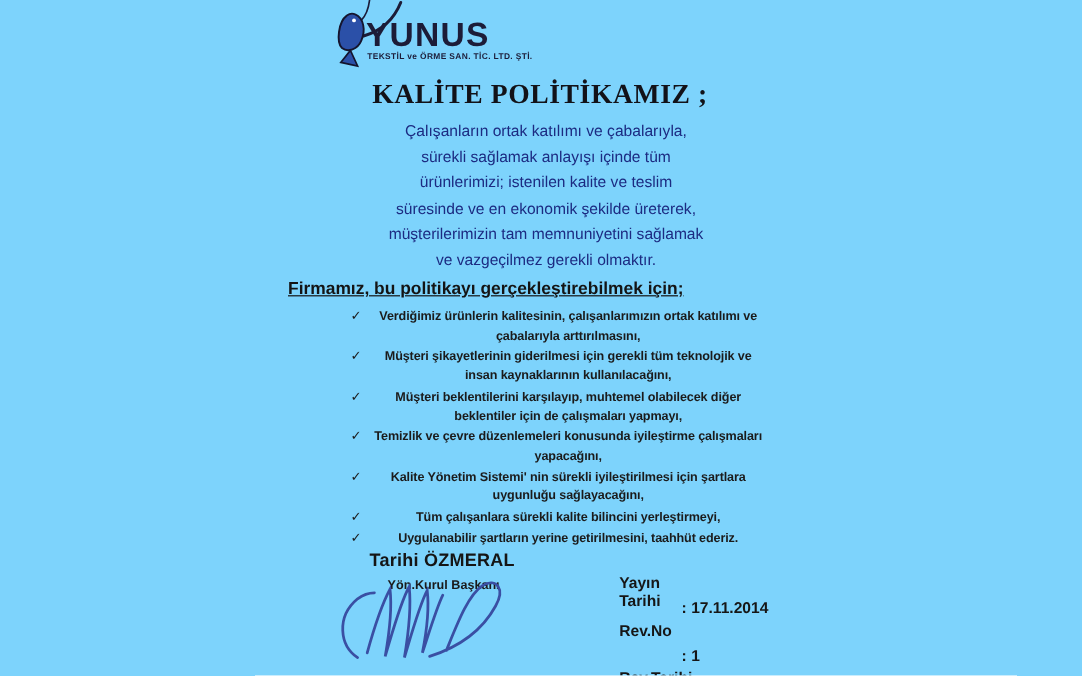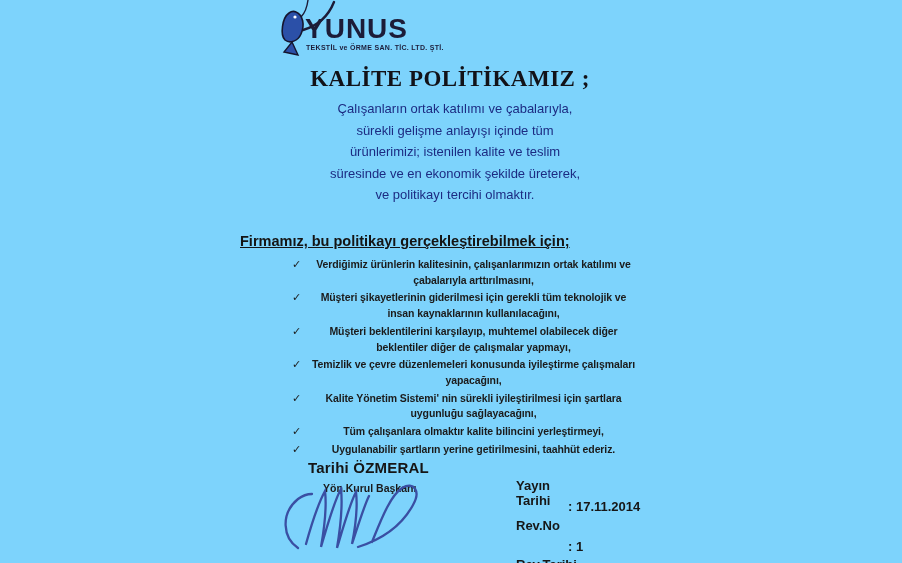--- a/index.html
+++ b/index.html
@@ -159,52 +159,53 @@
     <path d="M20,42 L26,55 L12,52 Z" fill="#2b50a8" stroke="#15152e" stroke-width="1.4"></path>
     <circle cx="23" cy="17" r="1.6" fill="#ffffff"></circle>
   </svg>
   <div class="logo-wordmark">YUNUS</div>
   <div class="logo-tagline">TEKSTİL ve ÖRME SAN. TİC. LTD. ŞTİ.</div>
 
   <h1 class="doc-title">KALİTE POLİTİKAMIZ ;</h1>
 
   <div class="policy">
     <div>Çalışanların ortak katılımı ve çabalarıyla,</div>
-    <div>sürekli gelişme anlayışı içinde tüm</div>
+    <div>sürekli sağlamak anlayışı içinde tüm</div>
     <div>ürünlerimizi; istenilen kalite ve teslim</div>
     <div>süresinde ve en ekonomik şekilde üreterek,</div>
-    <div>ve politikayı tercihi olmaktır.</div>
+    <div>müşterilerimizin tam memnuniyetini sağlamak</div>
+    <div>ve vazgeçilmez gerekli olmaktır.</div>
   </div>
 
   <h2 class="subheading">Firmamız, bu politikayı gerçekleştirebilmek için;</h2>
 
   <ul class="bullets">
     <li>
       <span class="check">✓</span>
       <span class="bullet-text">Verdiğimiz ürünlerin kalitesinin, çalışanlarımızın ortak katılımı ve çabalarıyla arttırılmasını,</span>
     </li>
     <li>
       <span class="check">✓</span>
       <span class="bullet-text">Müşteri şikayetlerinin giderilmesi için gerekli tüm teknolojik ve insan kaynaklarının kullanılacağını,</span>
     </li>
     <li>
       <span class="check">✓</span>
-      <span class="bullet-text">Müşteri beklentilerini karşılayıp, muhtemel olabilecek diğer beklentiler diğer de çalışmalar yapmayı,</span>
+      <span class="bullet-text">Müşteri beklentilerini karşılayıp, muhtemel olabilecek diğer beklentiler için de çalışmaları yapmayı,</span>
     </li>
     <li>
       <span class="check">✓</span>
       <span class="bullet-text">Temizlik ve çevre düzenlemeleri konusunda iyileştirme çalışmaları yapacağını,</span>
     </li>
     <li>
       <span class="check">✓</span>
       <span class="bullet-text">Kalite Yönetim Sistemi' nin sürekli iyileştirilmesi için şartlara uygunluğu sağlayacağını,</span>
     </li>
     <li>
       <span class="check">✓</span>
-      <span class="bullet-text">Tüm çalışanlara olmaktır kalite bilincini yerleştirmeyi,</span>
+      <span class="bullet-text">Tüm çalışanlara sürekli kalite bilincini yerleştirmeyi,</span>
     </li>
     <li>
       <span class="check">✓</span>
       <span class="bullet-text">Uygulanabilir şartların yerine getirilmesini, taahhüt ederiz.</span>
     </li>
   </ul>
 
   <div class="sig-name">Tarihi ÖZMERAL</div>
   <div class="sig-role">Yön.Kurul Başkanı</div>
   <svg class="sig-scribble" viewBox="0 0 175 75" xmlns="http://www.w3.org/2000/svg">

